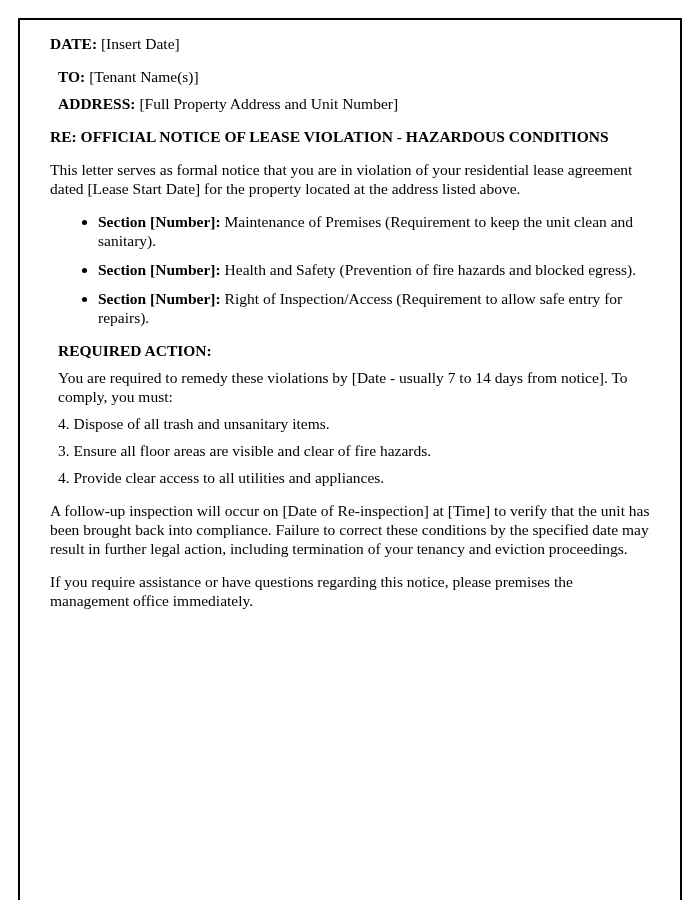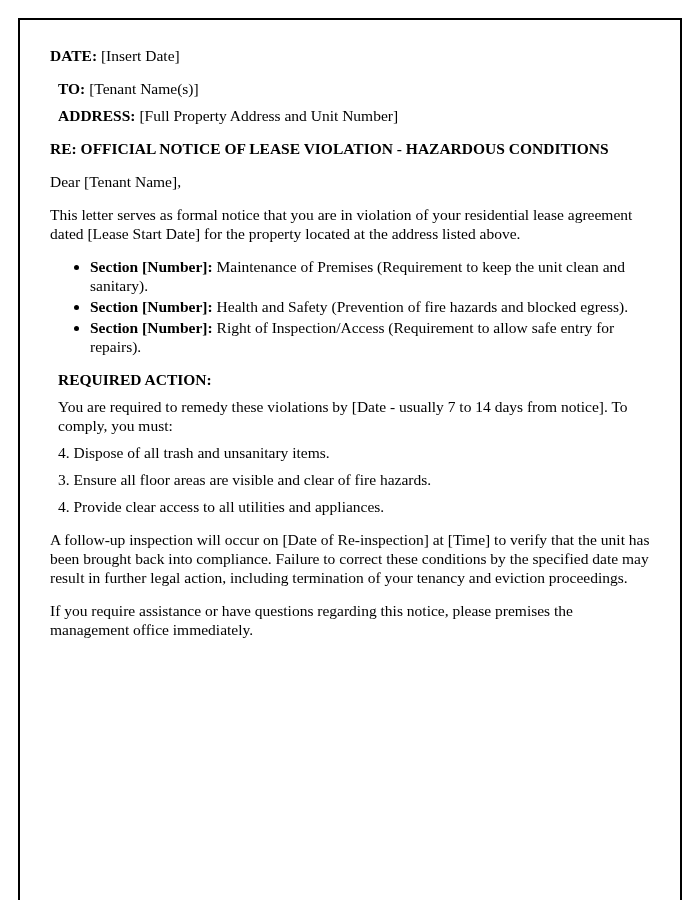--- a/index.html
+++ b/index.html
@@ -19,31 +19,31 @@
   .page {
     position: absolute;
     left: 18px;
     top: 18px;
     width: 664px;
     height: 920px; 
     border: 2px solid #000000;
     background: #ffffff;
   }
   .content {
-    padding: 26px 30px 20px 30px;
+    padding: 14px 30px 20px 30px;
   }
   p, .block { margin: 0 0 14px 0; }
   .tight { margin: 8px; }
   strong { font-weight: bold; }
   ul.bullets {
     margin: 0 0 14px 0;
     padding-left: 38px;
     list-style-type: disc;
   }
-  ul.bullets li { margin: 2px; }
+  ul.bullets li { margin: 10px; }
 </style>
 </head>
 <body>
 
 <div class="page">
   <div class="content">
 
     <p>
       <strong>DATE:</strong>
       <span>[Insert Date]</span>
@@ -57,21 +57,20 @@
       <p class="tight">
         <strong>ADDRESS:</strong>
         <span>[Full Property Address and Unit Number]</span>
       </p>
     </div>
 
     <p>
       <strong>RE: OFFICIAL NOTICE OF LEASE VIOLATION - HAZARDOUS CONDITIONS</strong>
     </p>
 
-    <p>Dear [Tenant Name],</p>
 
     <p>This letter serves as formal notice that you are in violation of your residential lease agreement dated [Lease Start Date] for the property located at the address listed above.</p>
 
 
     <ul class="bullets">
       <li>
         <strong>Section [Number]:</strong>
         <span>Maintenance of Premises (Requirement to keep the unit clean and sanitary).</span>
       </li>
       <li>

